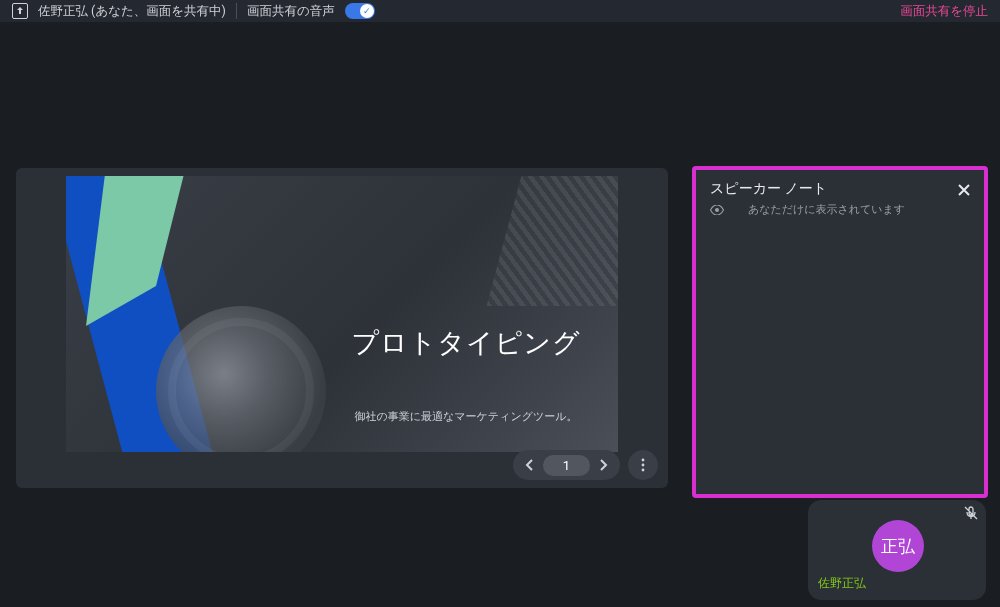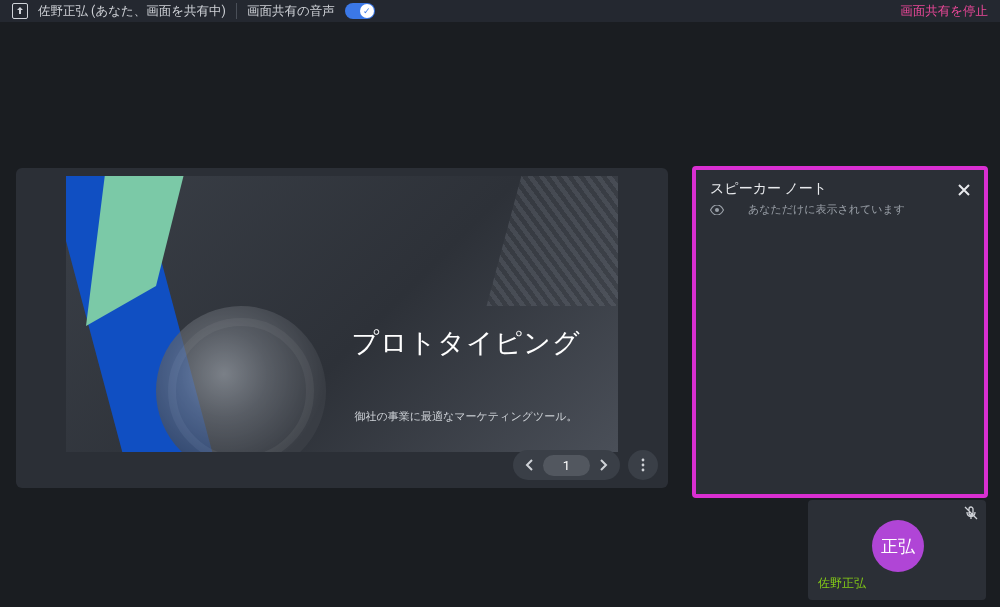--- a/index.html
+++ b/index.html
@@ -192,21 +192,21 @@
     padding: 10px 12px;
     border-radius: 2px;
     line-height: 1.5;
   }
 
   .participant-tile {
     position: absolute;
     left: 808px; top: 500px;
     width: 178px; height: 100px;
     background: #2b2f36;
-    border-radius: 4px;
+    border-radius: 13px;
   }
   .avatar {
     position: absolute;
     left: 64px; top: 20px;
     width: 52px; height: 52px;
     border-radius: 50%;
     background: #b045d6;
     display:flex;align-items:center;justify-content:center;
     color:#fff;
     font-size: 17px;

